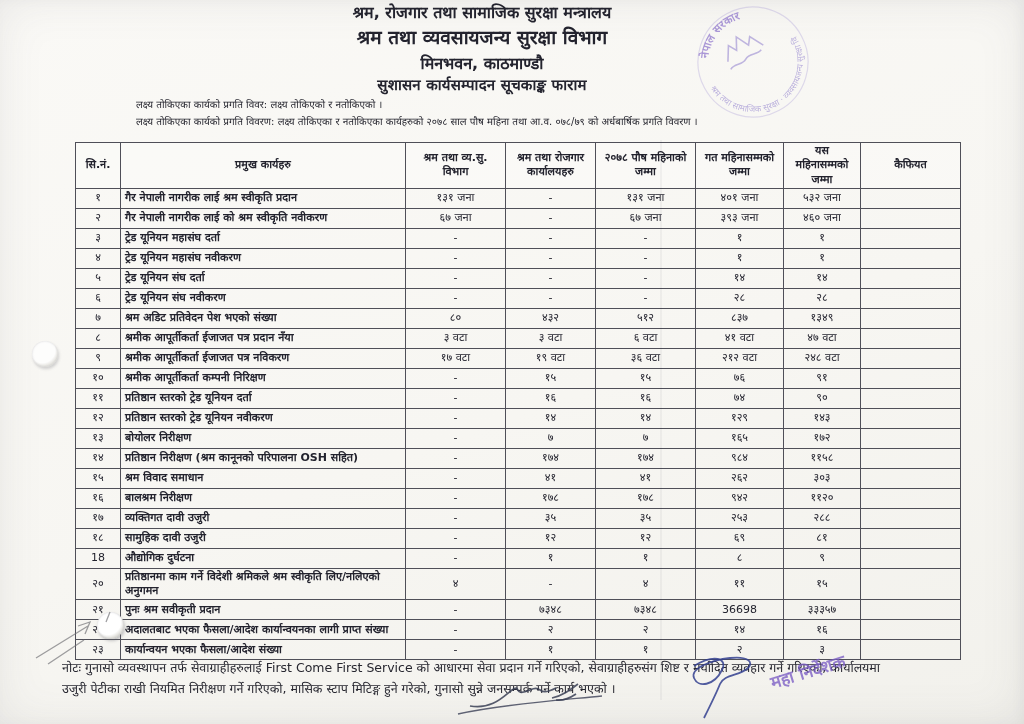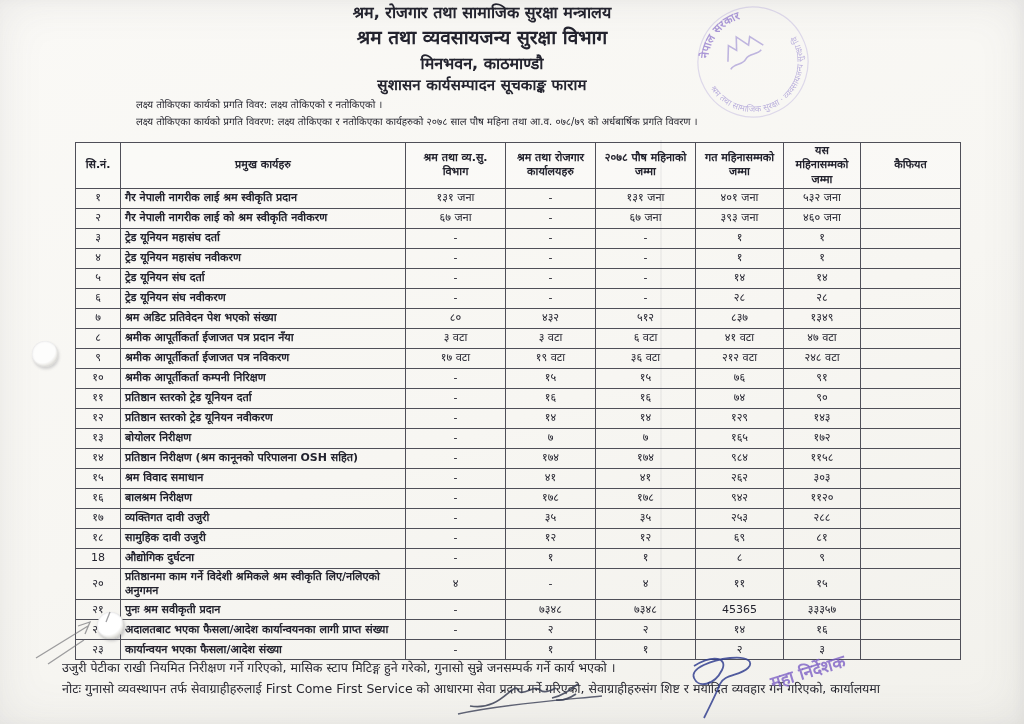--- a/index.html
+++ b/index.html
@@ -310,21 +310,21 @@
           <td>११</td>
           <td>१५</td>
           <td></td>
         </tr>
         <tr>
           <td>२१</td>
           <td class="task">पुनः श्रम सवीकृती प्रदान</td>
           <td>-</td>
           <td>७३४८</td>
           <td>७३४८</td>
-          <td>45365</td>
+          <td>36698</td>
           <td>३३३५७</td>
           <td></td>
         </tr>
         <tr>
           <td>२२</td>
           <td class="task">अदालतबाट भएका फैसला/आदेश कार्यान्वयनका लागी प्राप्त संख्या</td>
           <td>-</td>
           <td>२</td>
           <td>२</td>
           <td>१४</td>
@@ -338,22 +338,22 @@
           <td>१</td>
           <td>१</td>
           <td>२</td>
           <td>३</td>
           <td></td>
         </tr>
       </tbody>
   </table>
 
   <div class="note">
+    <div>नोटः गुनासो व्यवस्थापन तर्फ सेवाग्राहीहरुलाई First Come First Service को आधारमा सेवा प्रदान गर्ने गरिएको, सेवाग्राहीहरुसंग शिष्ट र मर्यादित व्यवहार गर्ने गरिएको, कार्यालयमा</div>
     <div>उजुरी पेटीका राखी नियमित निरीक्षण गर्ने गरिएको, मासिक स्टाप मिटिङ्ग हुने गरेको, गुनासो सुन्ने जनसम्पर्क गर्ने कार्य भएको ।</div>
-    <div>नोटः गुनासो व्यवस्थापन तर्फ सेवाग्राहीहरुलाई First Come First Service को आधारमा सेवा प्रदान गर्ने गरिएको, सेवाग्राहीहरुसंग शिष्ट र मर्यादित व्यवहार गर्ने गरिएको, कार्यालयमा</div>
   </div>
 
   <svg class="sig-center" viewBox="0 0 160 46">
     <path d="M18,30 C40,34 52,20 60,14 C70,7 60,22 78,14 C92,8 84,22 104,12 M100,22 c10,-2 18,-8 26,-14 m-22,16 c8,1 14,-2 20,-6" fill="none" stroke="#3a3f55" stroke-width="1.7" opacity=".85"></path>
     <path d="M6,38 C50,28 110,24 150,20" fill="none" stroke="#3a3f55" stroke-width="1.4" opacity=".8"></path>
   </svg>
   <svg class="sig-right" viewBox="0 0 120 74">
     <path d="M30,18 C50,6 64,10 58,22 C50,38 34,40 30,30 C26,20 48,12 66,10 C84,8 90,14 84,20 C76,28 60,26 56,36 C52,46 44,62 40,70" fill="none" stroke="#32408f" stroke-width="1.8" opacity=".85"></path>
   </svg>
   <div class="stamp-signature">महा निर्देशक</div>

